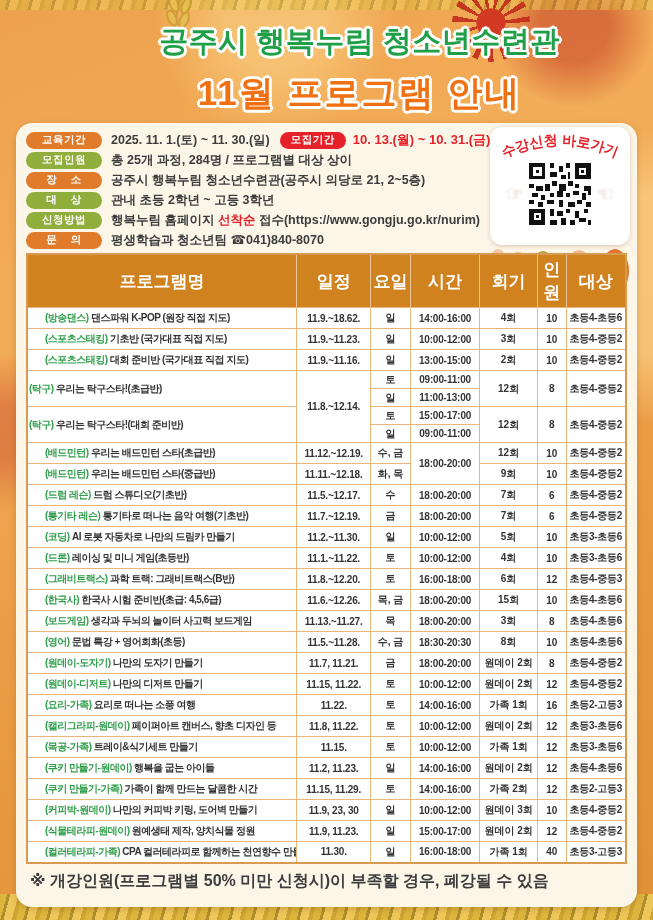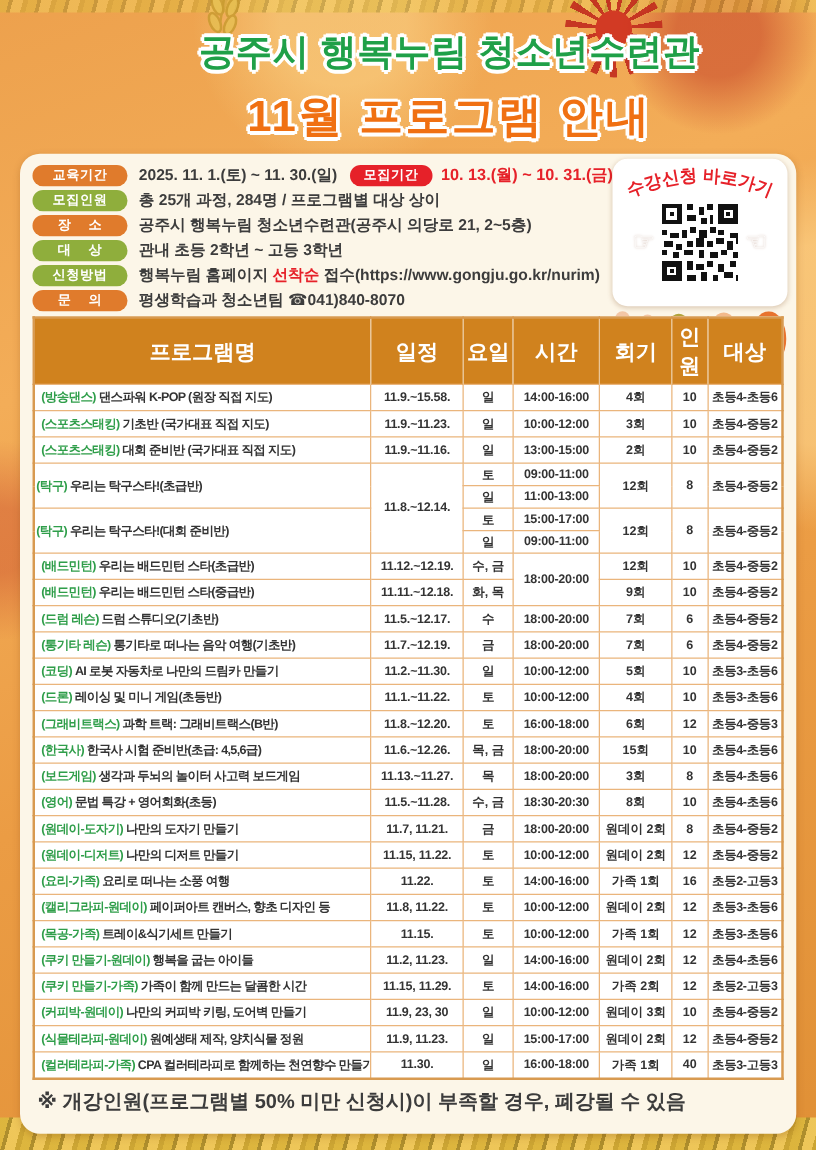--- a/index.html
+++ b/index.html
@@ -60,21 +60,21 @@
   
   .trees{position:absolute;right:6px;top:126px;z-index:1}
   .family{position:absolute;left:452px;top:120px;z-index:1}
 
   
   table{width:100%;border-collapse:collapse;table-layout:fixed;margin-top:3px;background:#fff;border:2px solid var(--tbl-outer);position:relative;z-index:2}
   th{background:var(--tbl-head);color:#fff;font-size:17px;font-weight:800;padding:3px 0;border-right:1px solid rgba(255,255,255,.55)}
   th:last-child{border-right:none}
   td{border:1px solid var(--tbl-border);font-size:10px;color:#333;font-weight:700;text-align:center;padding:2.5px 1px;height:21px;
      white-space:nowrap;overflow:hidden}
-  td.c-name{text-align:left;padding-left:5px;letter-spacing:-0.5px}
+  td.c-name{text-align:left;padding-left:17px;letter-spacing:-0.5px}
   td.c-name .pfx{color:var(--prefix-green)}
   td.c-date,td.c-time{letter-spacing:-0.2px}
   td.c-tgt{letter-spacing:-0.3px}
   tr.sub td{height:17px;padding:1.5px 1px}
 
   .footnote{font-size:16px;font-weight:700;color:#3c3c3c;margin-top:7px;padding-left:4px;position:relative;z-index:2}
 </style>
 </head>
 <body>
 
@@ -245,21 +245,21 @@
             <th>요일</th>
             <th>시간</th>
             <th>회기</th>
             <th>인원</th>
             <th>대상</th>
           </tr>
         </thead>
       <tbody>
           <tr>
             <td class="c-name"><span class="pfx">(방송댄스) </span><span>댄스파워 K-POP (원장 직접 지도)</span></td>
-            <td class="c-date">11.9.~15.58.</td>
+            <td class="c-date">11.9.~18.62.</td>
             <td class="c-day">일</td>
             <td class="c-time">14:00-16:00</td>
             <td class="c-ses">4회</td>
             <td class="c-cap">10</td>
             <td class="c-tgt">초등4-초등6</td>
           </tr>
           <tr>
             <td class="c-name"><span class="pfx">(스포츠스태킹) </span><span>기초반 (국가대표 직접 지도)</span></td>
             <td class="c-date">11.9.~11.23.</td>
             <td class="c-day">일</td>

